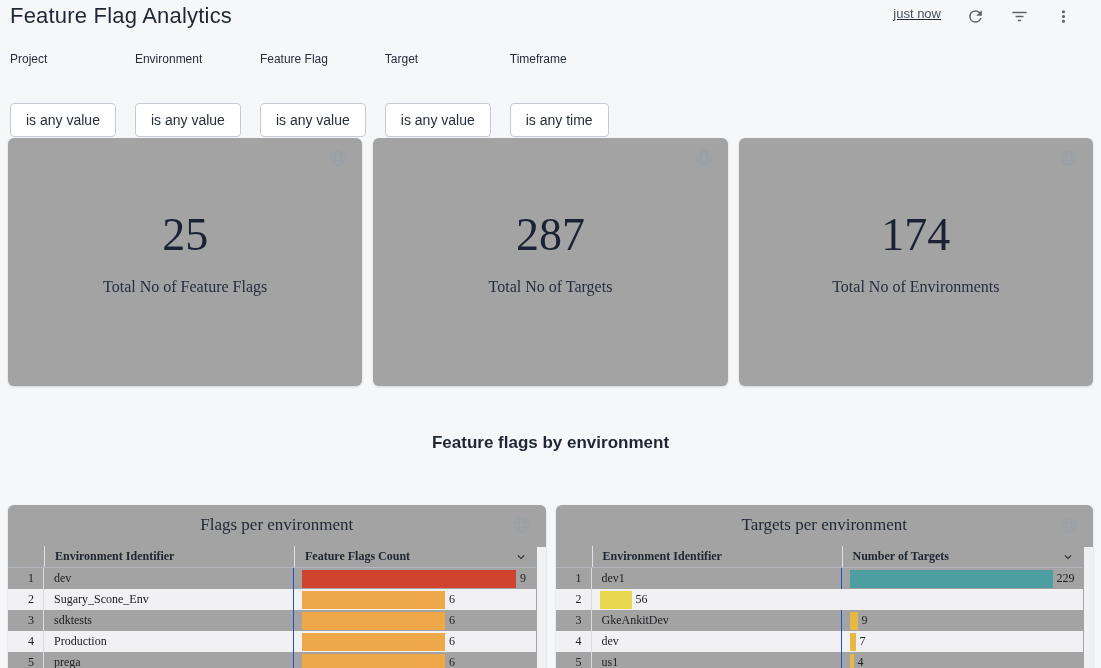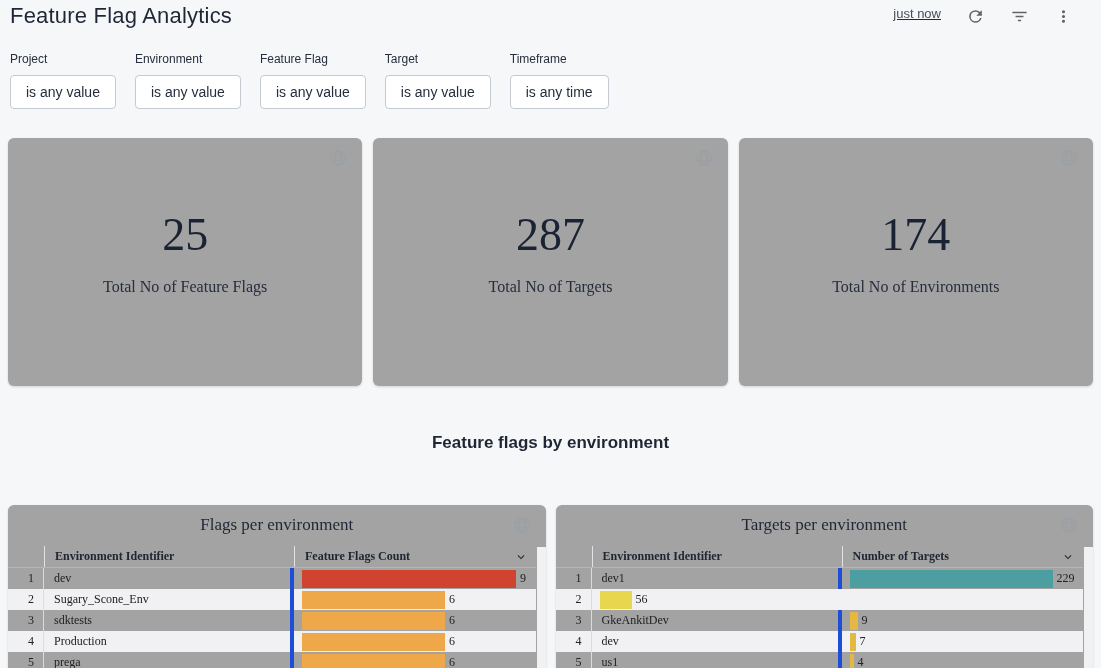--- a/index.html
+++ b/index.html
@@ -22,26 +22,26 @@
     position:absolute; right:16px; top:6px; height:22px;
     display:flex; align-items:flex-start; gap:24px;text-decoration:underline;
   }
   .refresh-time { font-size:13px; color:#454f5b; }
   .icon-btn { width:20px; height:20px; display:flex; align-items:center; justify-content:center; cursor:pointer; }
   .icon-btn svg { width:19px; height:19px; fill:#5f6368; }
 
   
   .filter-bar { position:absolute; top:52px; left:10px; display:flex; gap:19px; }
   .filter-group { display:flex; flex-direction:column; }
-  .filter-label { font-size:12px; color:#262d3d; margin-bottom:9px; }
+  .filter-label { font-size:12px; color:#262d3d; margin-bottom:19px; }
   .filter-button {
     height:34px; padding:0 15px;
     background:#ffffff; border:1px solid #c6cad2; border-radius:4px;
     font-family:"Liberation Sans", sans-serif;
-    font-size:14px; color:#262d3d; cursor:pointer; white-space:nowrap;
+    font-size:14px; color:#262d3d; cursor:pointer; white-space:nowrap;margin-top:18px;
   }
 
   
   .kpi-row {
     position:absolute; top:138px; left:8px; right:8px; height:248px;
     display:flex; gap:11px;
   }
   .card {
     position:relative; background:#a3a3a3; border-radius:6px;
     box-shadow:0 1px 2px rgba(60,64,67,.12), 0 1px 3px rgba(60,64,67,.08);
@@ -94,21 +94,21 @@
     display:grid; grid-template-columns:36px 250px 1fr;
     height:21px; align-items:center; font-size:12px; color:#202124;
   }
   .trow.striped { background:#f1f1f3; }
   .tnum {
     text-align:right; padding-right:9px; color:#202124;
     border-right:1px solid #d9dbdf; height:100%; display:flex; align-items:center; justify-content:flex-end;
   }
   .tenv {
     padding-left:10px; height:100%; display:flex; align-items:center;
-    border-right:4px solid #1d4ed8; overflow:hidden; white-space:nowrap;
+    border-right:1px solid #1d4ed8; overflow:hidden; white-space:nowrap;
   }
   .tbar-cell { display:flex; align-items:center; height:100%; padding-left:8px; }
   .tbar { height:18px; flex:none; }
   .tval { margin-left:4px; font-size:12px; color:#202124; }
 </style>
 </head>
 <body>
 
 <div class="page-header">
   <div class="page-title">Feature Flag Analytics</div>

